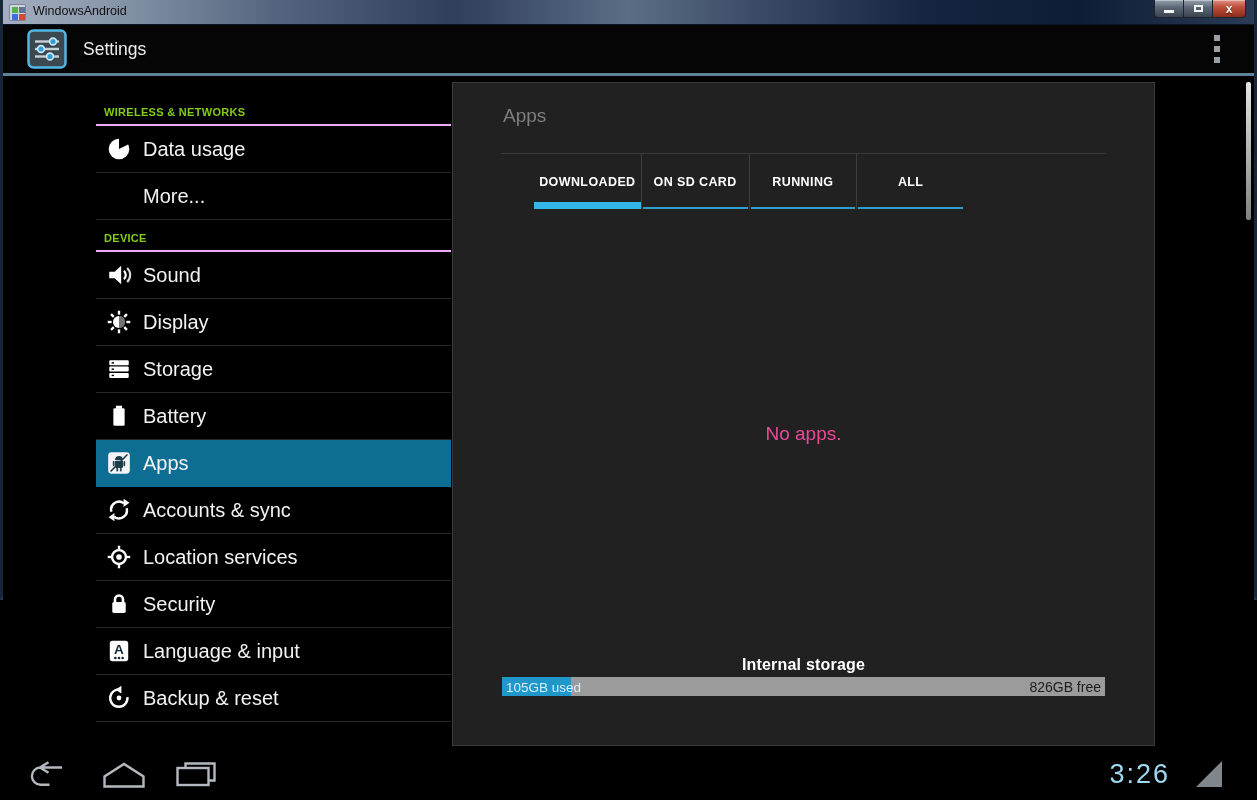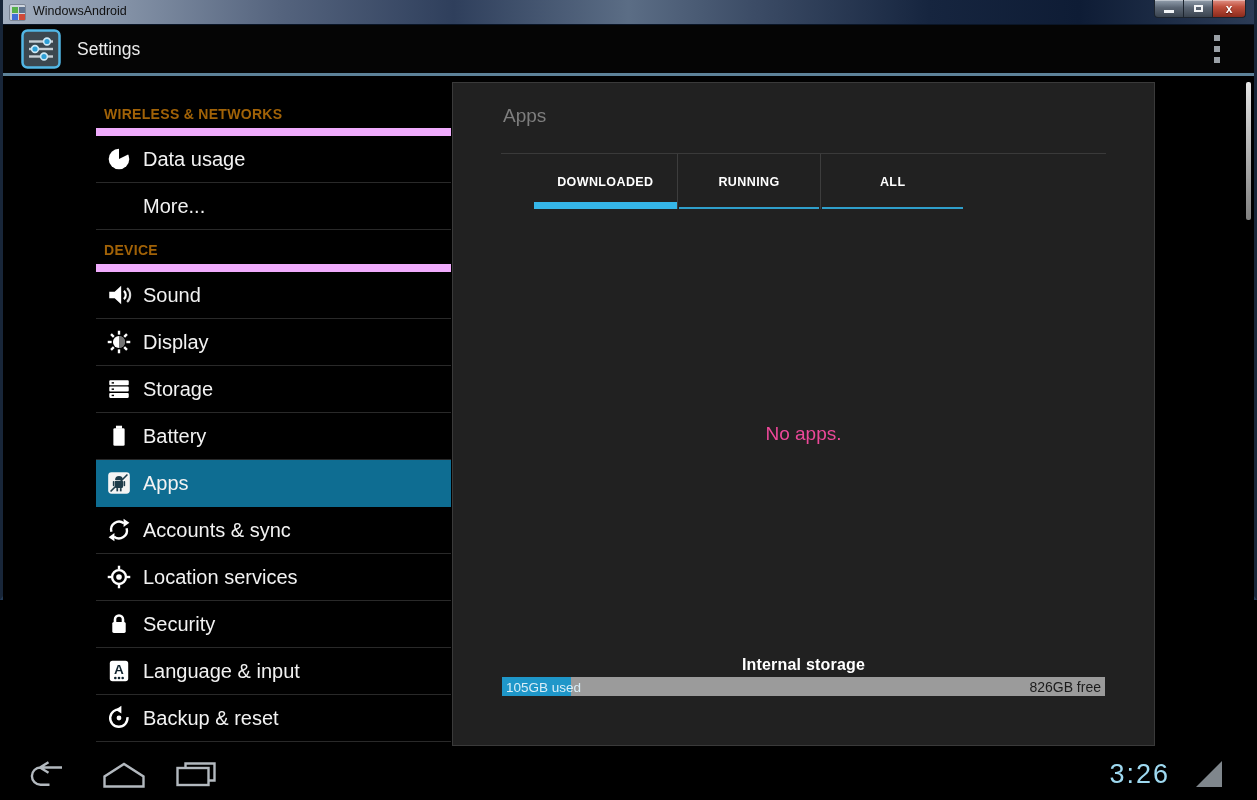--- a/index.html
+++ b/index.html
@@ -17,29 +17,29 @@
   .winbtns{position:absolute;right:8px;top:0;display:flex;}
   .wbtn{height:18px;box-sizing:border-box;border:1px solid #1c242e;border-top:none;background:linear-gradient(#93a0ae,#5a6573 45%,#3a444f);box-shadow:inset 0 1px 0 rgba(255,255,255,.4);display:flex;align-items:center;justify-content:center;}
   .wbtn.minb{width:30px;border-radius:0 0 0 4px;}
   .wbtn.maxb{width:29px;border-left:none;}
   .wbtn.closeb{width:33px;border-left:none;border-radius:0 0 4px 0;background:linear-gradient(#e09186,#c0503d 40%,#8c2b1c);}
   .glyph-min{width:10px;height:3px;background:#f2f4f6;margin-top:5px;}
   .glyph-max{width:9px;height:7px;border:2px solid #f2f4f6;box-sizing:border-box;}
   .glyph-close{color:#fff;font-size:12px;font-weight:bold;line-height:1;text-shadow:0 1px 1px #5a1208;}
   
   .appframe{height:771px;background:#000;position:relative;}
-  .actionbar{height:48px;background:#050505;display:flex;align-items:center;position:relative;padding-left:18px;box-sizing:border-box;}
+  .actionbar{height:48px;background:#050505;display:flex;align-items:center;position:relative;padding-left:24px;box-sizing:border-box;}
   .ab-title{color:#ececec;font-size:17.5px;margin-left:16px;}
   .ab-underline{height:3px;background:#5d8299;}
   .overflow{position:absolute;right:30px;top:50%;transform:translateY(-50%);display:flex;flex-direction:column;gap:5px;padding:4px;}
   .overflow i{width:6px;height:6px;background:#9aa0a6;display:block;}
   .main{position:relative;height:675px;overflow:hidden;}
   
   .sidebar{position:absolute;left:93px;top:0;width:355px;height:675px;overflow:hidden;padding-top:30px;box-sizing:border-box;}
-  .sec{font-size:14px;font-weight:bold;color:#a16207;letter-spacing:.3px;padding:12px 0 6px 8px;border-bottom:8px solid #f0abfc;}
+  .sec{font-size:11px;font-weight:bold;color:#84cc16;letter-spacing:.3px;padding:12px 0 6px 8px;border-bottom:2px solid #f0abfc;}
   .sidebar .sec:first-child{padding-top:0;}
   .row{height:46px;display:flex;align-items:center;padding-left:10px;border-bottom:1px solid #292929;cursor:default;}
   .row .icn{width:26px;height:26px;flex:0 0 26px;}
   .row .lbl{color:#f2f2f2;font-size:20px;margin-left:11px;white-space:nowrap;}
   .row.selected{background:#0e6d92;border-bottom-color:transparent;}
   
   .panel{position:absolute;left:449px;top:6px;width:703px;height:664px;background:#212121;border:1px solid #3a3a3a;box-sizing:border-box;}
   .panel-title{color:#7e7e7e;font-size:19px;margin:22px 0 0 50px;}
   .panel-divider{position:absolute;left:48px;right:48px;top:70px;height:1px;background:#3a3a3a;}
   .tabs{position:absolute;left:48px;top:71px;width:430px;height:55px;display:flex;margin-left:33px;}
@@ -287,20 +287,21 @@
           <span class="lbl">Backup &amp; reset</span>
         </div>
       </div>
 
       <div class="panel">
         <div class="panel-title">Apps</div>
         <div class="panel-divider"></div>
 
         <div class="tabs">
           <div class="tab selected">DOWNLOADED</div>
+          <div class="tab">ON SD CARD</div>
           <div class="tab">RUNNING</div>
           <div class="tab">ALL</div>
         </div>
 
         <div class="no-apps">No apps.</div>
 
         <div class="storage">
           <div class="storage-label">Internal storage</div>
           <div class="bar">
             <div class="bar-used" style="width: 11.4%;"></div>

